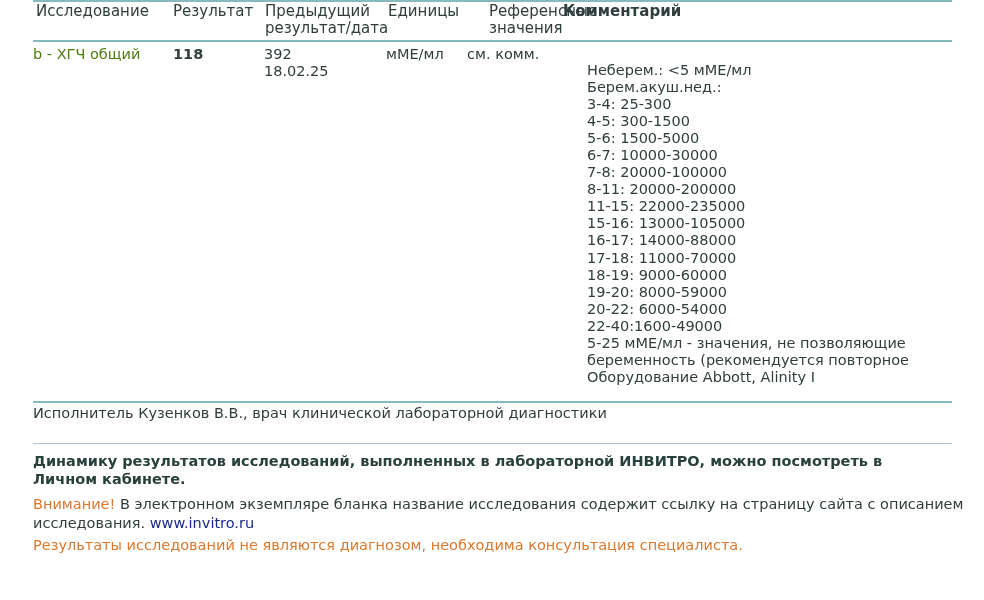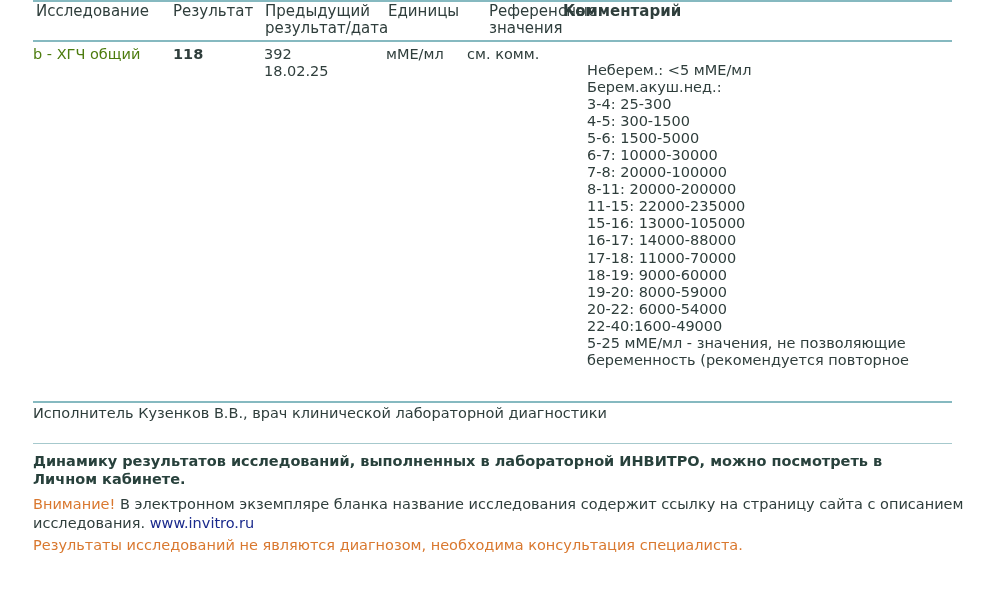--- a/index.html
+++ b/index.html
@@ -62,20 +62,21 @@
     <span class="comment-line">11-15: 22000-235000</span>
     <span class="comment-line">15-16: 13000-105000</span>
     <span class="comment-line">16-17: 14000-88000</span>
     <span class="comment-line">17-18: 11000-70000</span>
     <span class="comment-line">18-19: 9000-60000</span>
     <span class="comment-line">19-20: 8000-59000</span>
     <span class="comment-line">20-22: 6000-54000</span>
     <span class="comment-line">22-40:1600-49000</span>
     <span class="comment-line">5-25 мМЕ/мл - значения, не позволяющие</span>
     <span class="comment-line">беременность (рекомендуется повторное</span>
+    <span class="comment-line">Оборудование Abbott, Alinity I</span>
   </div>
 </div>
 
 <div class="hline" style="top:401px;"></div>
 
 <div class="footer-text" style="top:404px;">Исполнитель Кузенков В.В., врач клинической лабораторной диагностики</div>
 
 <div class="hline" style="top:443px; height:1px; background:#a6c9cd;"></div>
 
 <div class="footer-text bold-note" style="top:452px; line-height:18px;">

